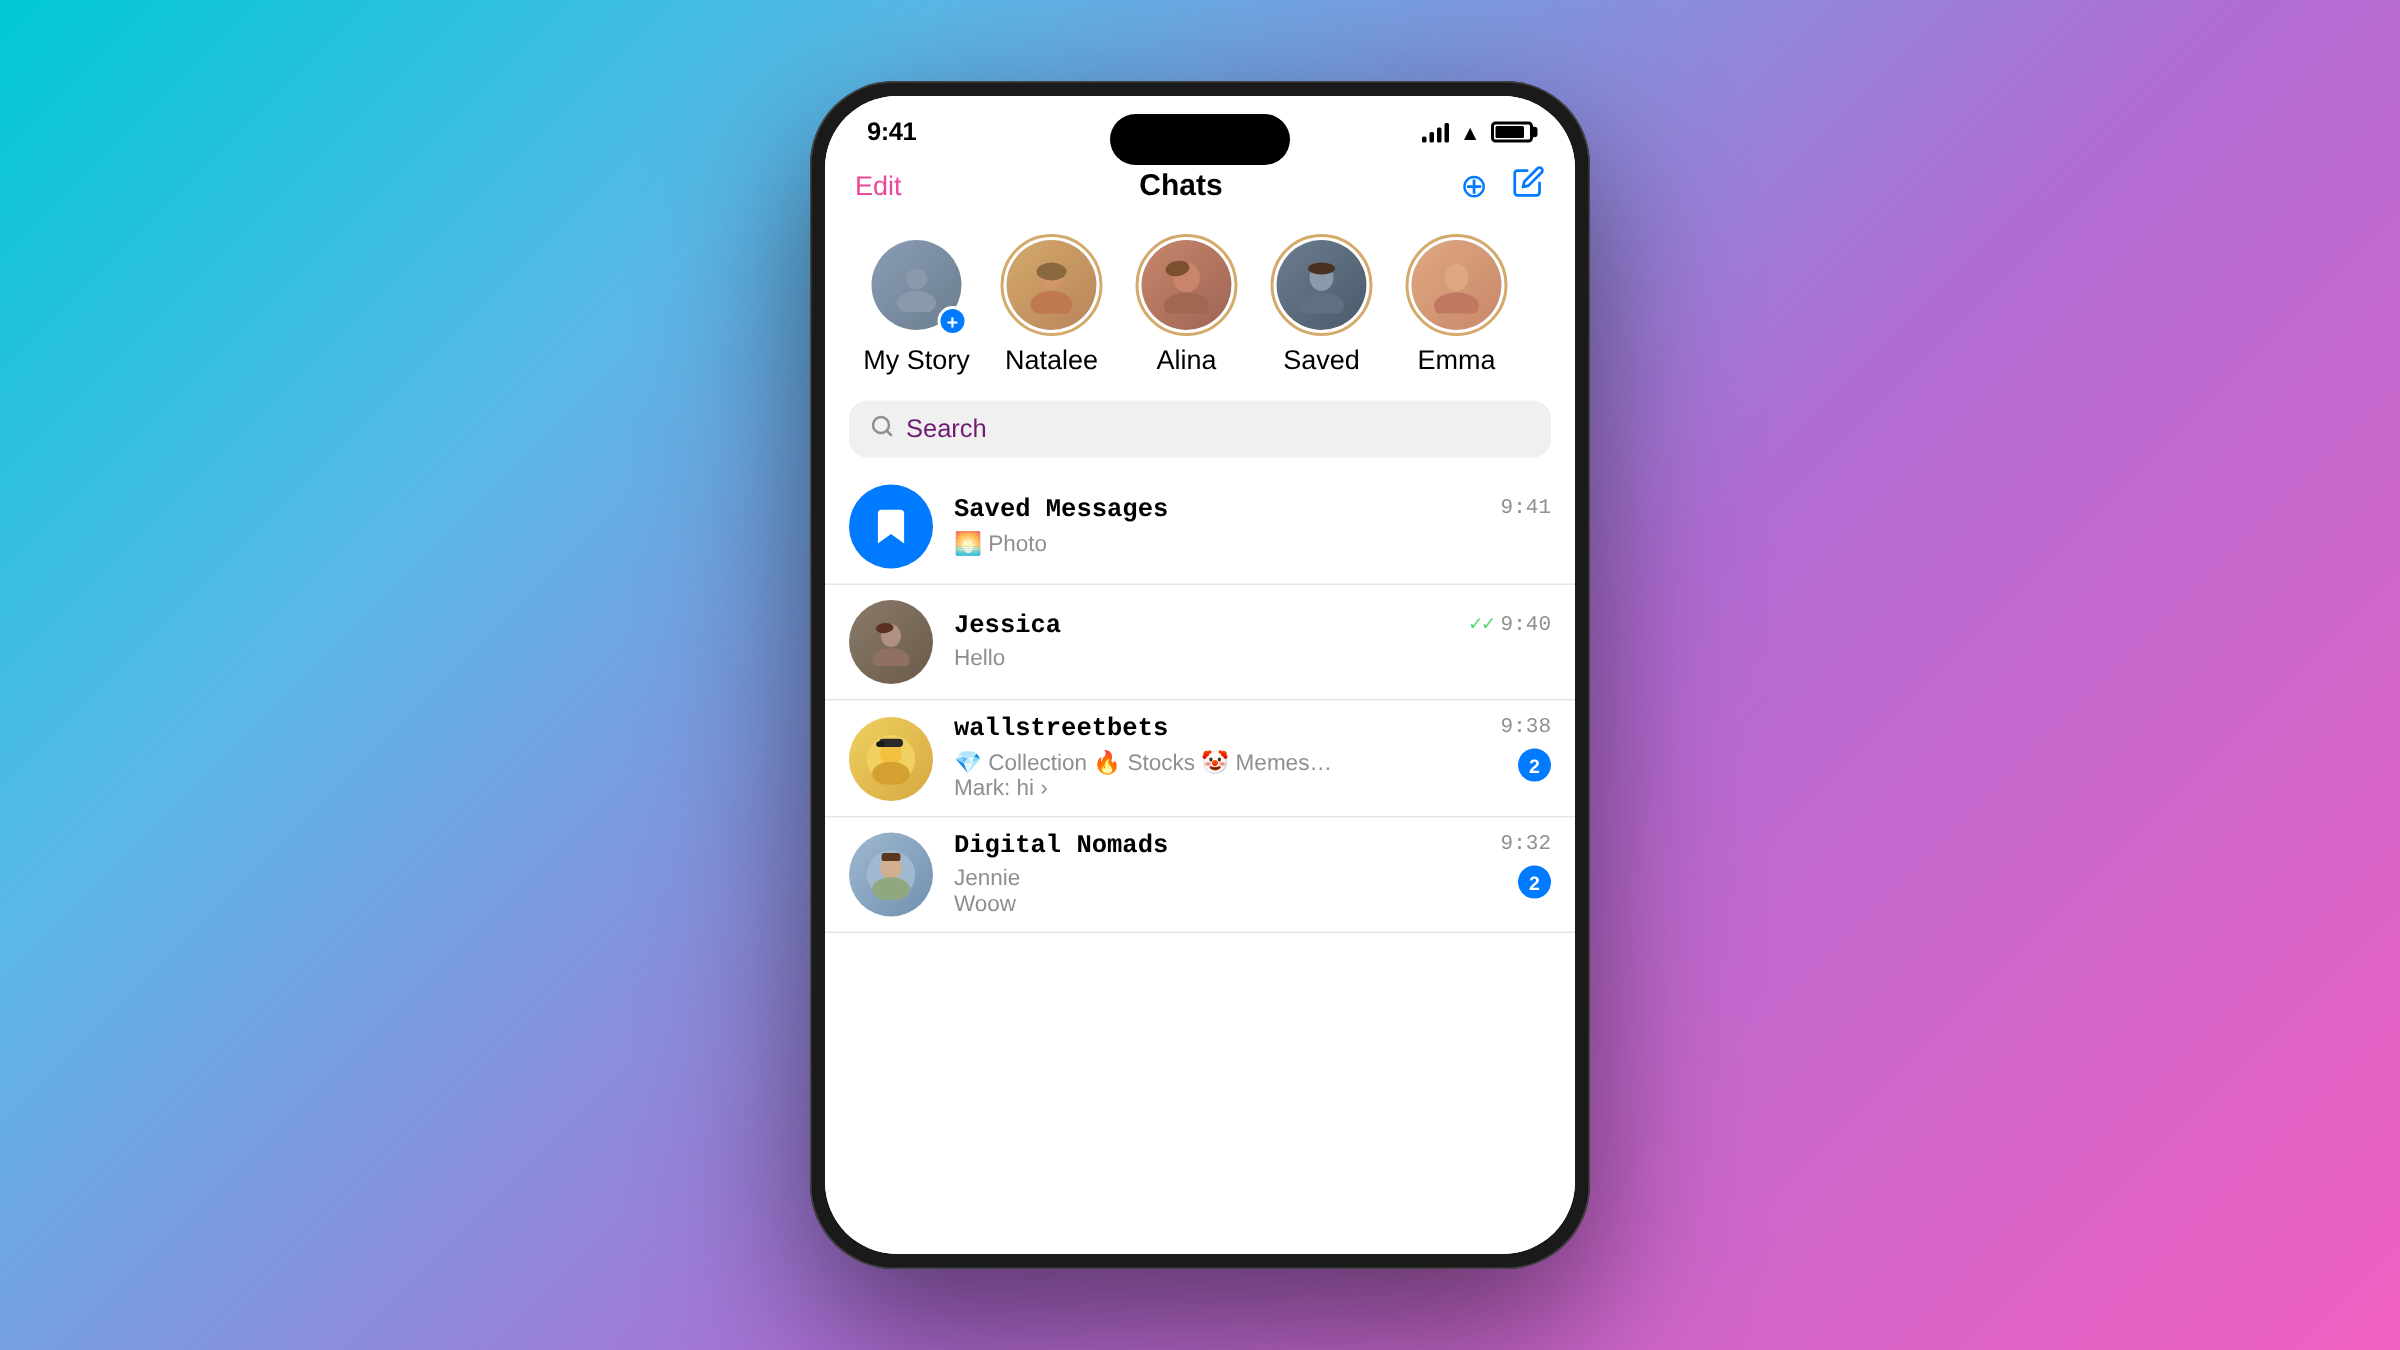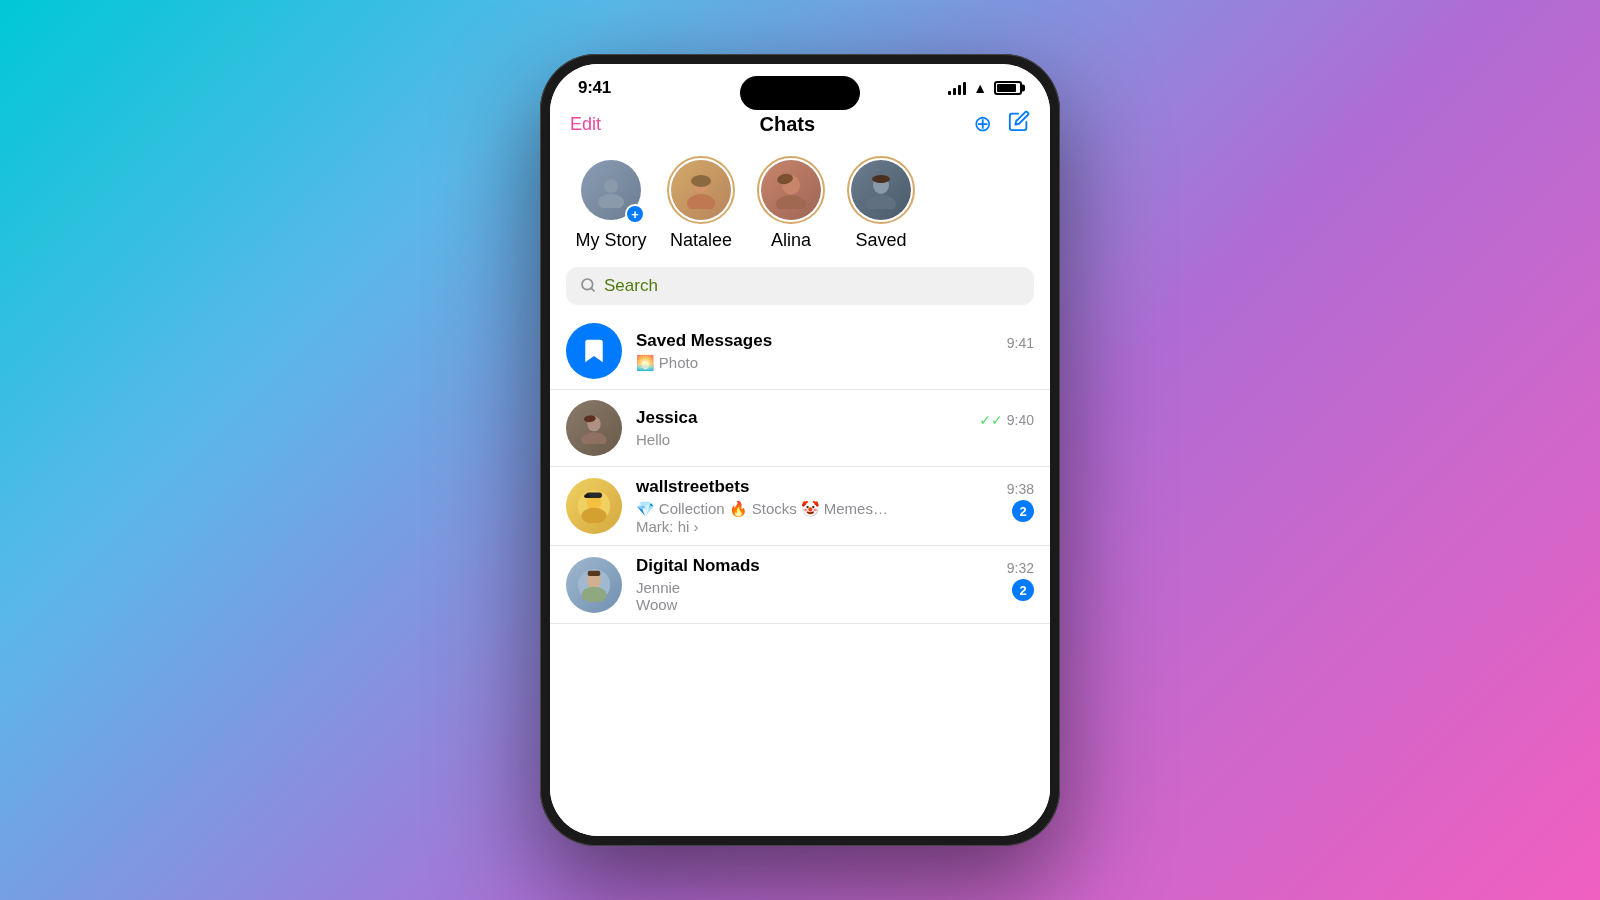--- a/index.html
+++ b/index.html
@@ -267,21 +267,21 @@
       gap: 8px;
       flex-shrink: 0;
     }
 
     .search-icon-wrap {
       color: #8e8e93;
       font-size: 15px;
     }
 
     .search-placeholder {
-      color: #4d7c0f;
+      color: #701a75;
       font-size: 17px;
       font-weight: 400;
     }
 
     
     .chat-list {
       flex: 1;
       overflow-y: auto;
       background: #fff;
     }
@@ -317,23 +317,24 @@
     .wstreetbets-bg { background: linear-gradient(135deg, #f0d060, #d4a840); font-size: 22px; }
     .digital-nomads-bg { background: linear-gradient(135deg, #a0b8d0, #7090b0); font-size: 22px; }
 
     .chat-content {
       flex: 1;
       min-width: 0;
     }
 
     .chat-name-row {
       display: flex;
-      align-items: flex-end;
+      align-items: flex-start;
       justify-content: space-between;
       margin-bottom: 3px;
+      font-family: Liberation Mono, monospace;
     }
 
     .chat-name {
       font-size: 17px;
       font-weight: 600;
       color: #000;
     }
 
     .chat-time-wrap {
       display: flex;
@@ -479,20 +480,35 @@
                   <ellipse cx="19" cy="33" rx="15" ry="9" fill="#607080"></ellipse>
                   <ellipse cx="19" cy="8" rx="9" ry="4" fill="#4a3020"></ellipse>
                 </svg>
               </div>
             </div>
           </div>
         </div>
         <span class="story-name">Saved</span>
       </div>
 
+      <div class="story-item" style="overflow:hidden;">
+        <div class="story-avatar-wrap">
+          <div class="story-ring">
+            <div class="story-avatar">
+              <div class="avatar-face emma-bg">
+                <svg width="38" height="38" viewBox="0 0 38 38" fill="none">
+                  <ellipse cx="19" cy="14" rx="8" ry="9" fill="#e0a880"></ellipse>
+                  <ellipse cx="19" cy="33" rx="15" ry="9" fill="#c07860"></ellipse>
+                </svg>
+              </div>
+            </div>
+          </div>
+        </div>
+        <span class="story-name">Emma</span>
+      </div>
 
     </div>
 
     <div class="search-bar">
       <span class="search-icon-wrap">
         <svg width="16" height="16" viewBox="0 0 24 24" fill="none" stroke="#8e8e93" stroke-width="2.5" stroke-linecap="round">
           <circle cx="11" cy="11" r="8"></circle>
           <line x1="21" y1="21" x2="16.65" y2="16.65"></line>
         </svg>
       </span>

